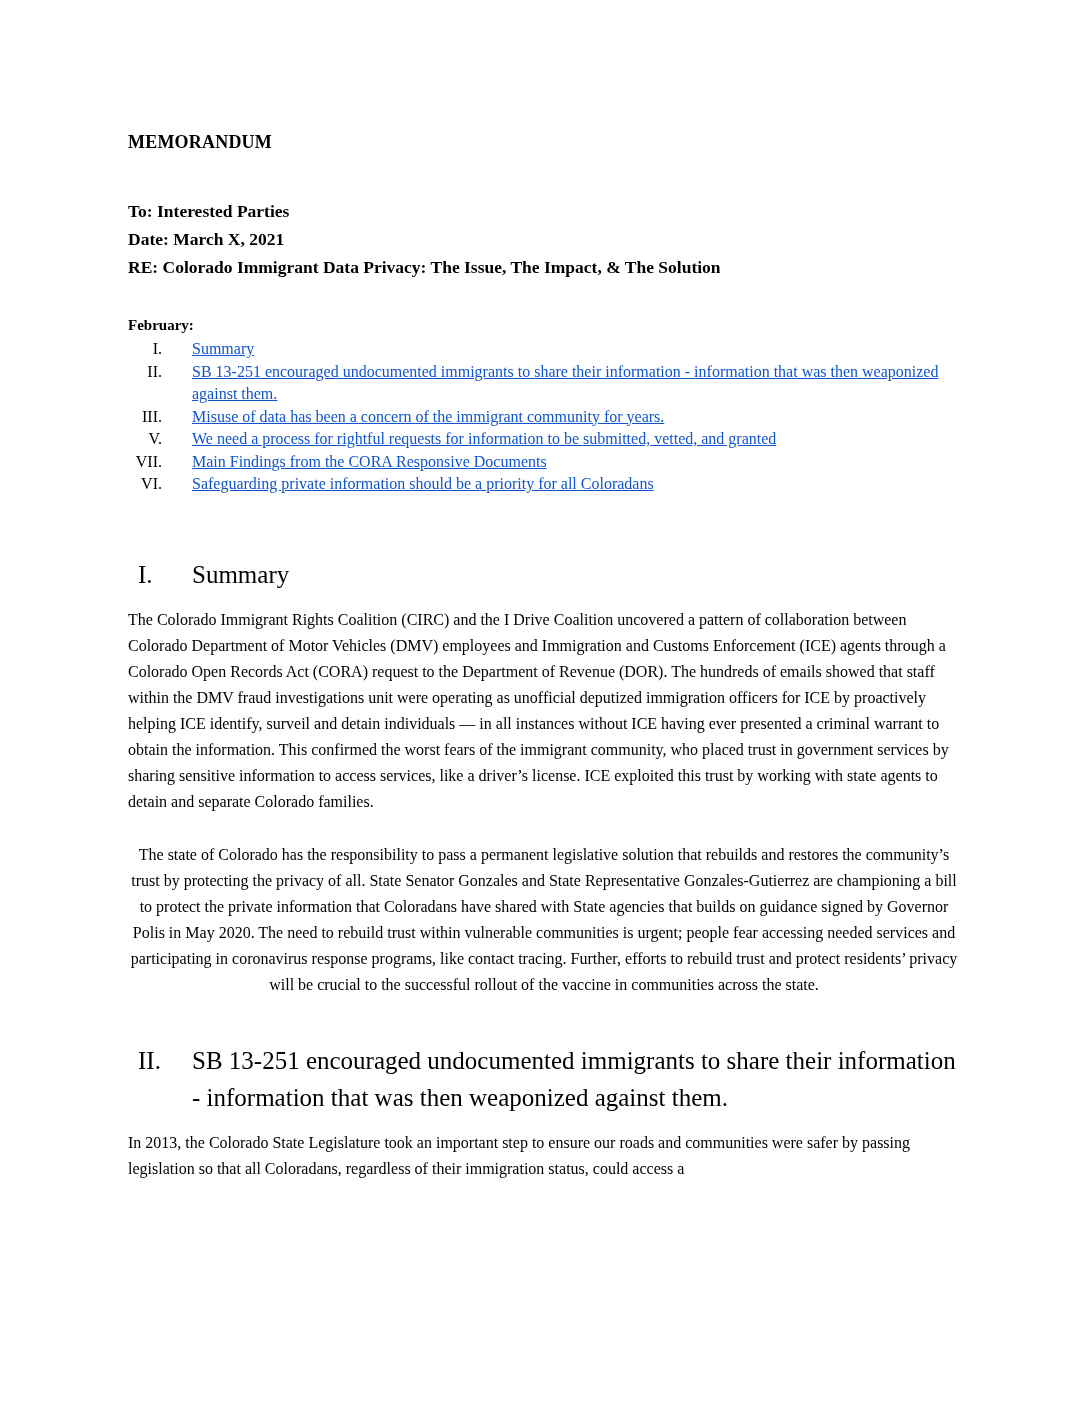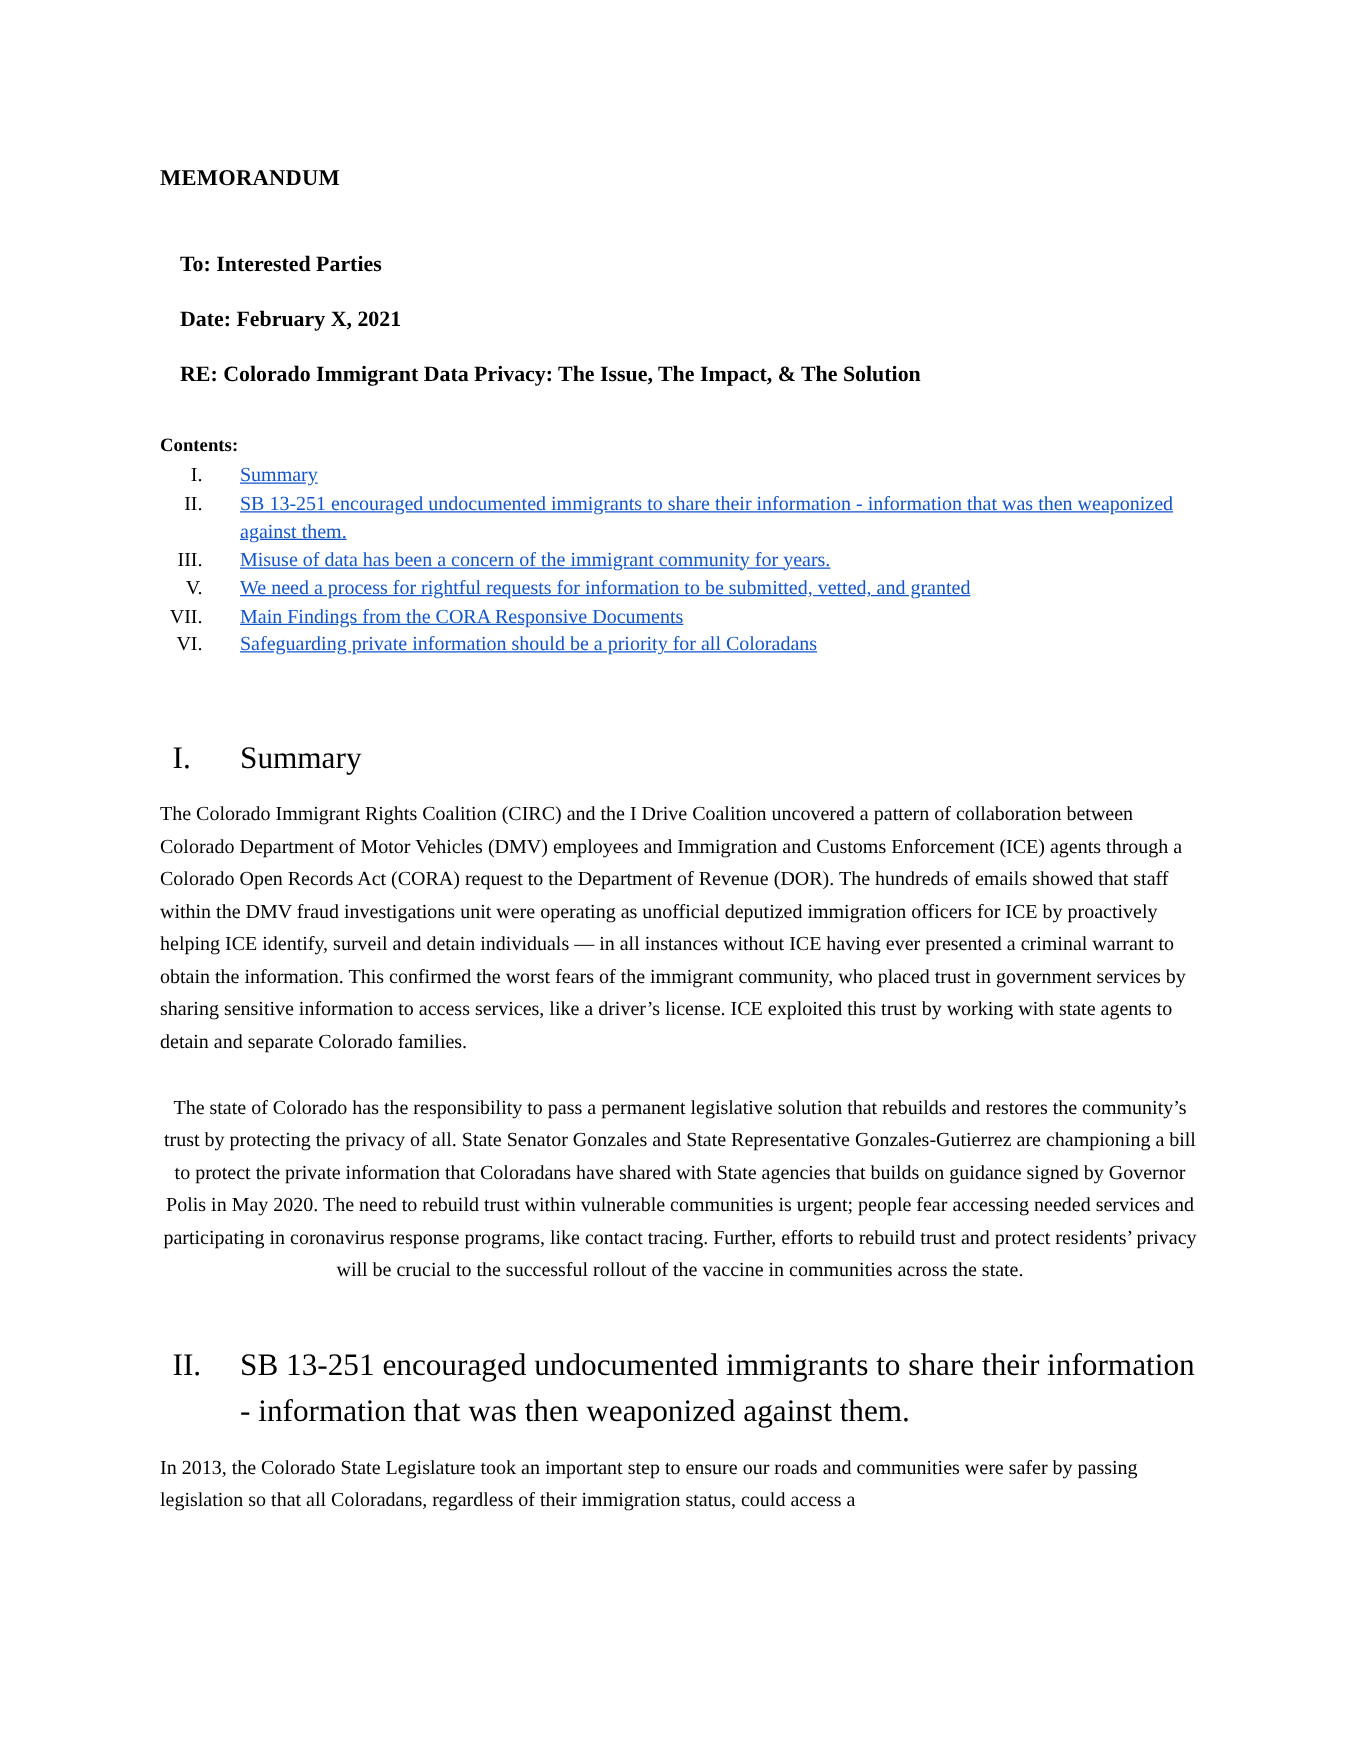--- a/index.html
+++ b/index.html
@@ -22,21 +22,21 @@
     left: 128px;
     width: 832px;
   }
   .memo-title {
     font-size: 18px;
     font-weight: bold;
     margin: 0 0 44px 0;
     letter-spacing: 0.2px;
   }
   .meta p {
-    margin: 16px;
+    margin: 0;
     font-size: 17.5px;
     font-weight: bold;
     line-height: 28px;
   }
   .toc-block {
     margin-top: 36px;
   }
   .contents-label {
     margin: 0 0 4px 0;
     font-size: 15px;
@@ -98,26 +98,26 @@
 </head>
 <body>
 
 <div class="page">
   <div class="content">
 
     <h1 class="memo-title">MEMORANDUM</h1>
 
     <div class="meta">
       <p>To: Interested Parties</p>
-      <p>Date: February X, 2021</p>
+      <p>Date: March X, 2021</p>
       <p>RE: Colorado Immigrant Data Privacy: The Issue, The Impact, &amp; The Solution</p>
     </div>
 
     <div class="toc-block">
-      <p class="contents-label">Contents:</p>
+      <p class="contents-label">February:</p>
 
       <div class="toc-item">
         <span class="toc-num">I.</span>
         <a class="toc-link">Summary</a>
       </div>
       <div class="toc-item">
         <span class="toc-num">II.</span>
         <a class="toc-link">SB 13-251 encouraged undocumented immigrants to share their information - information that was then weaponized against them.</a>
       </div>
       <div class="toc-item">

